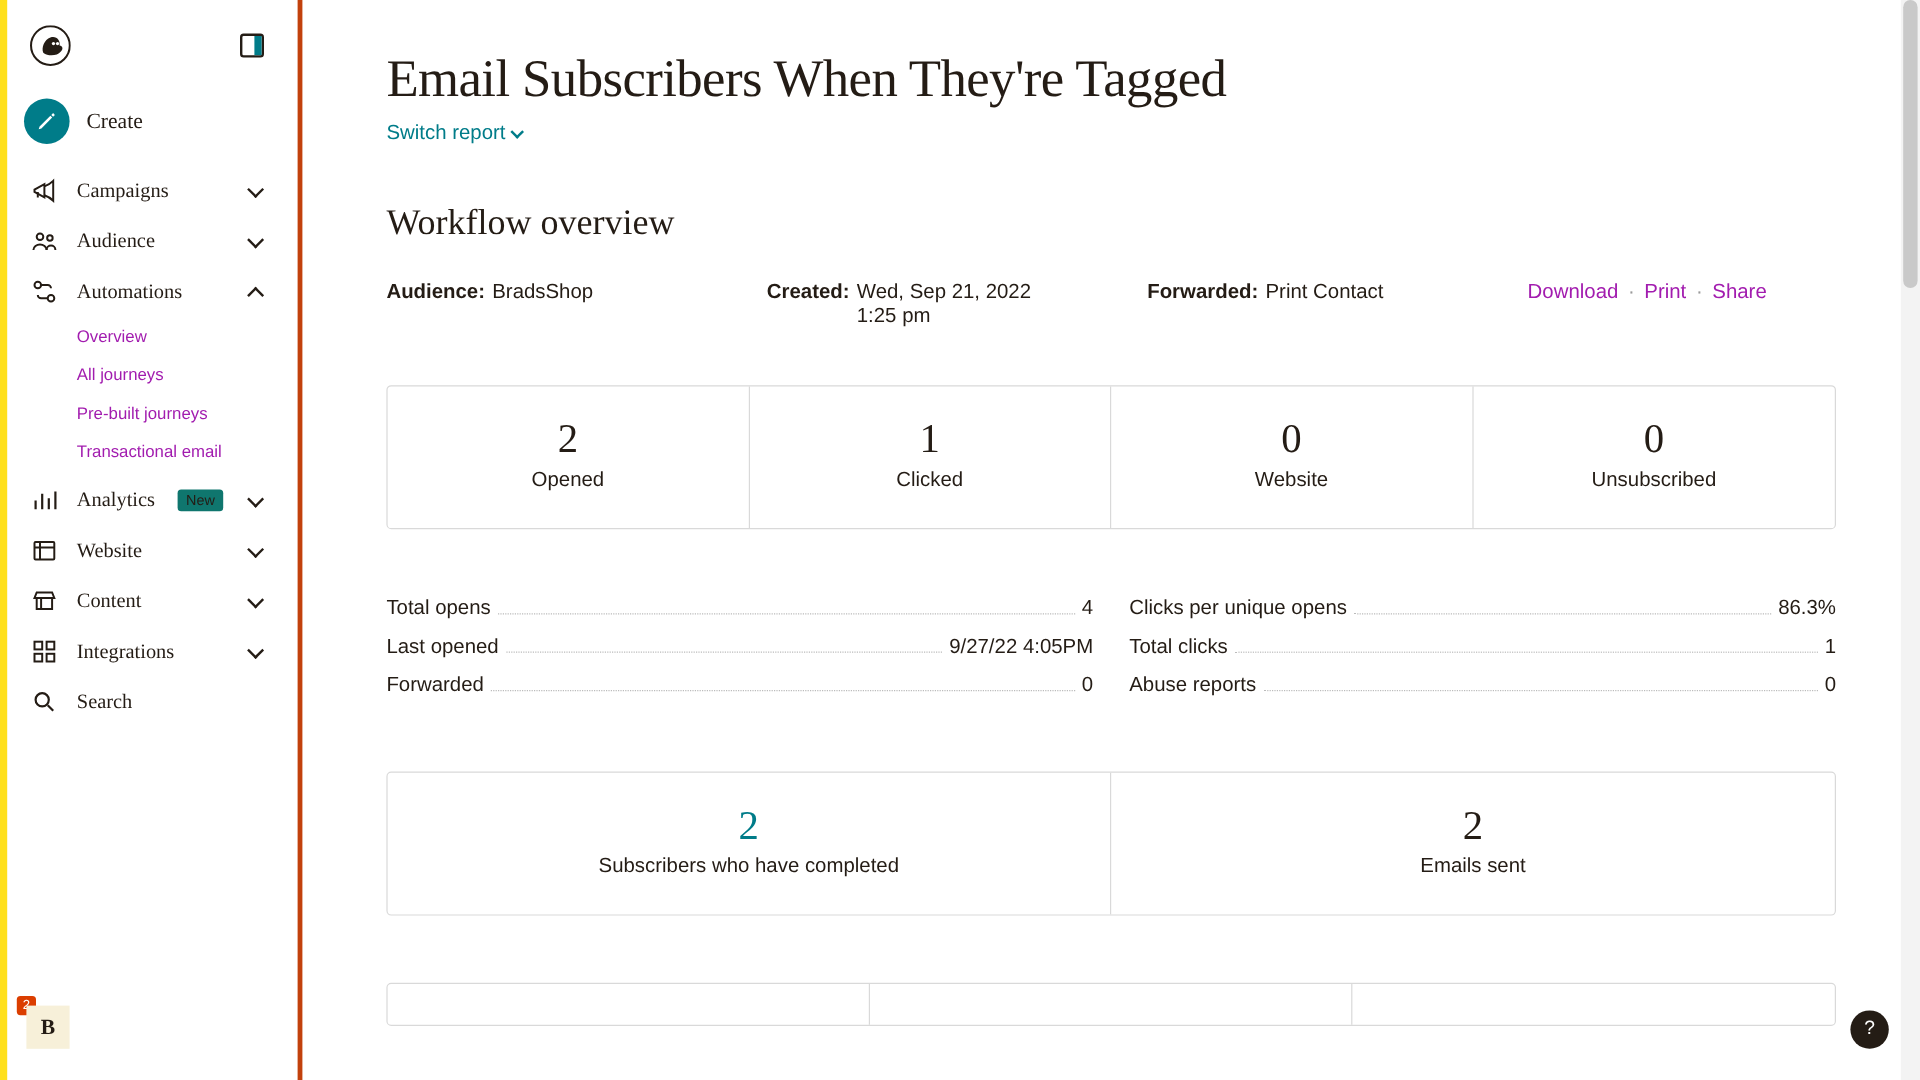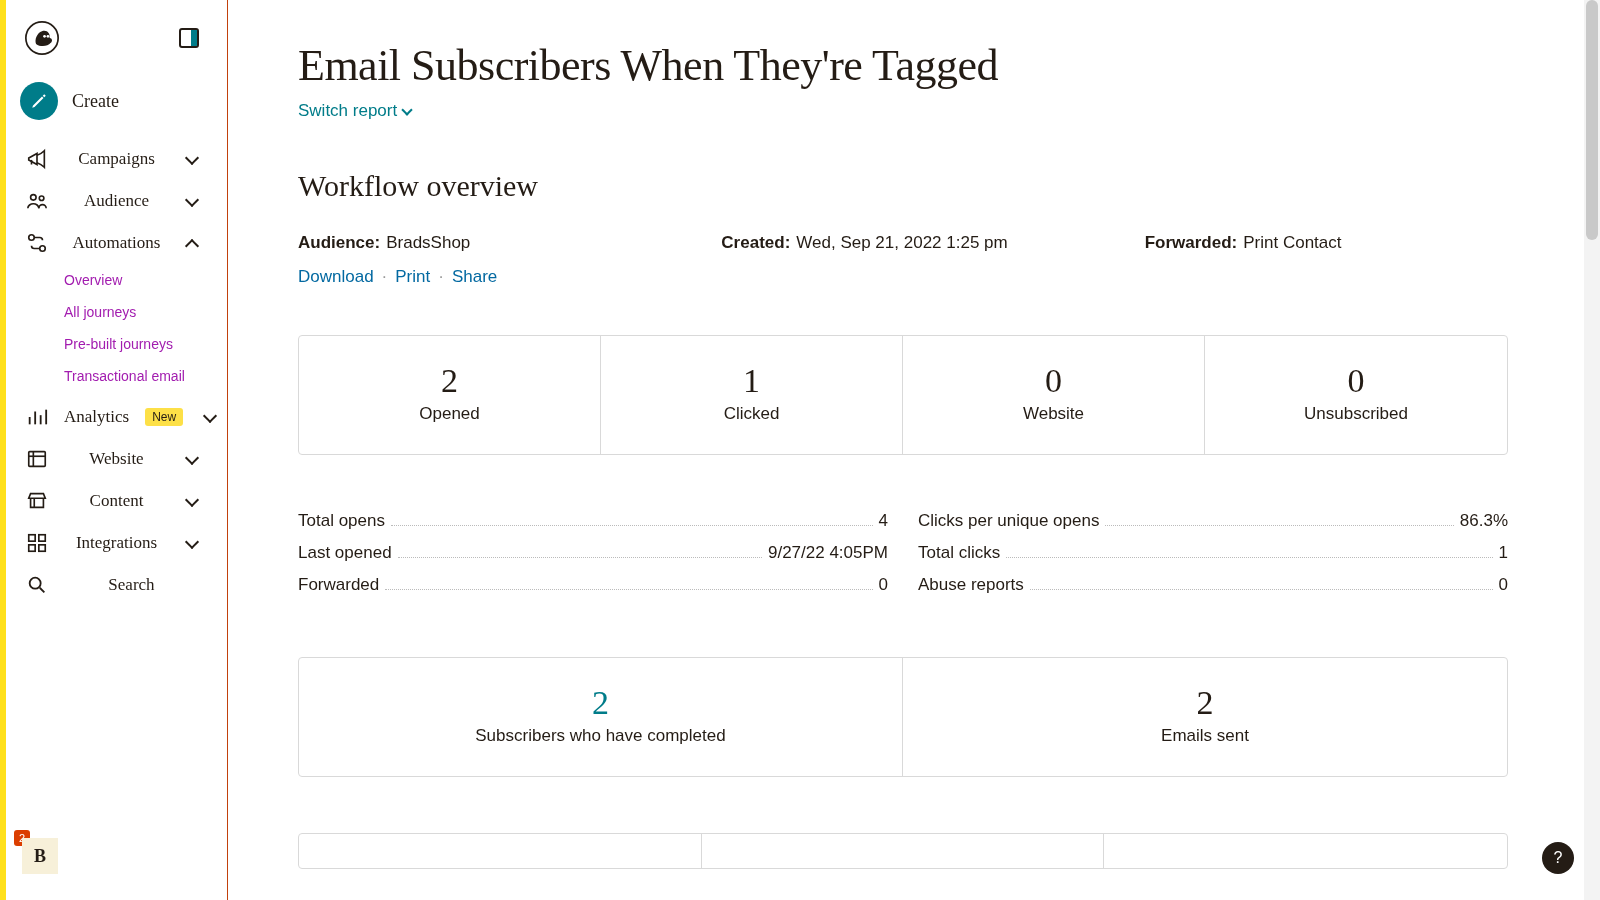--- a/index.html
+++ b/index.html
@@ -17,22 +17,22 @@
     left: 0; top: 0; width: 6px; height: 100%;
     background: #ffe01b;
   }
   .app {
     display: flex;
     height: 100%;
     margin-left: 6px;
   }
   
   .sidebar {
-    width: 222px;
-    border-right: 1px solid #c2410c;
+    width: 246px;
+    border-right: 4px solid #c2410c;
     padding: 18px 22px 10px 14px;
     position: relative;
     flex-shrink: 0;
   }
   .sidebar-top {
     display: flex;
     justify-content: space-between;
     align-items: center;
     padding: 0 6px 18px 2px;
   }
@@ -68,21 +68,20 @@
   .create-label {
     font-size: 18px;
     font-family: Georgia, "Times New Roman", serif;
   }
   .nav-item {
     display: flex; align-items: center;
     padding: 10px 6px;
     gap: 16px;
     cursor: pointer;
     position: relative;
-    text-align: center;
   }
   .nav-icon {
     width: 22px; height: 22px;
     display: flex; align-items: center; justify-content: center;
   }
   .nav-label {
     font-size: 17px;
     font-family: Georgia, "Times New Roman", serif;
     flex: 1;
   }
@@ -107,21 +106,21 @@
     padding-left: 44px;
     padding-bottom: 4px;
   }
   .subnav-item {
     font-size: 14px;
     color: #a21caf;
     padding: 8px 0;
     cursor: pointer;
   }
   .new-badge {
-    background: #fde047;
+    background: #0f766e;
     color: #241c15;
     font-size: 12px;
     padding: 2px 7px;
     border-radius: 3px;
     margin-right: 4px;
   }
   .profile-badge {
     position: absolute;
     left: 16px;
     bottom: 26px;
@@ -192,31 +191,31 @@
     top: 0; left: 0;
   }
   h2.section-title {
     font-family: Georgia, "Times New Roman", serif;
     font-weight: 400;
     font-size: 30px;
     margin-bottom: 30px;
   }
   .meta-grid {
     display: grid;
-    grid-template-columns: 1fr 1fr 1fr;
+    grid-template-columns: 1fr 1fr 1fr 1fr;
     column-gap: 60px;
     row-gap: 14px;
     font-size: 17px;
     margin-bottom: 48px;
   }
   .meta-row { display: flex; gap: 6px; }
   .meta-label { font-weight: 600; }
   .meta-links { display: flex; gap: 8px; color: #007c89; }
   .meta-links span.sep { color: #9a9a9a; }
-  .meta-links a { color: #0369a1; cursor: pointer; }
+  .meta-links a { color: #a21caf; cursor: pointer; }
   .stat-cards {
     display: grid;
     grid-template-columns: repeat(4, 1fr);
     border: 1px solid #d9d9d9;
     border-radius: 4px;
     margin-bottom: 50px;
   }
   .stat-card {
     text-align: center;
     padding: 26px 10px 30px;

